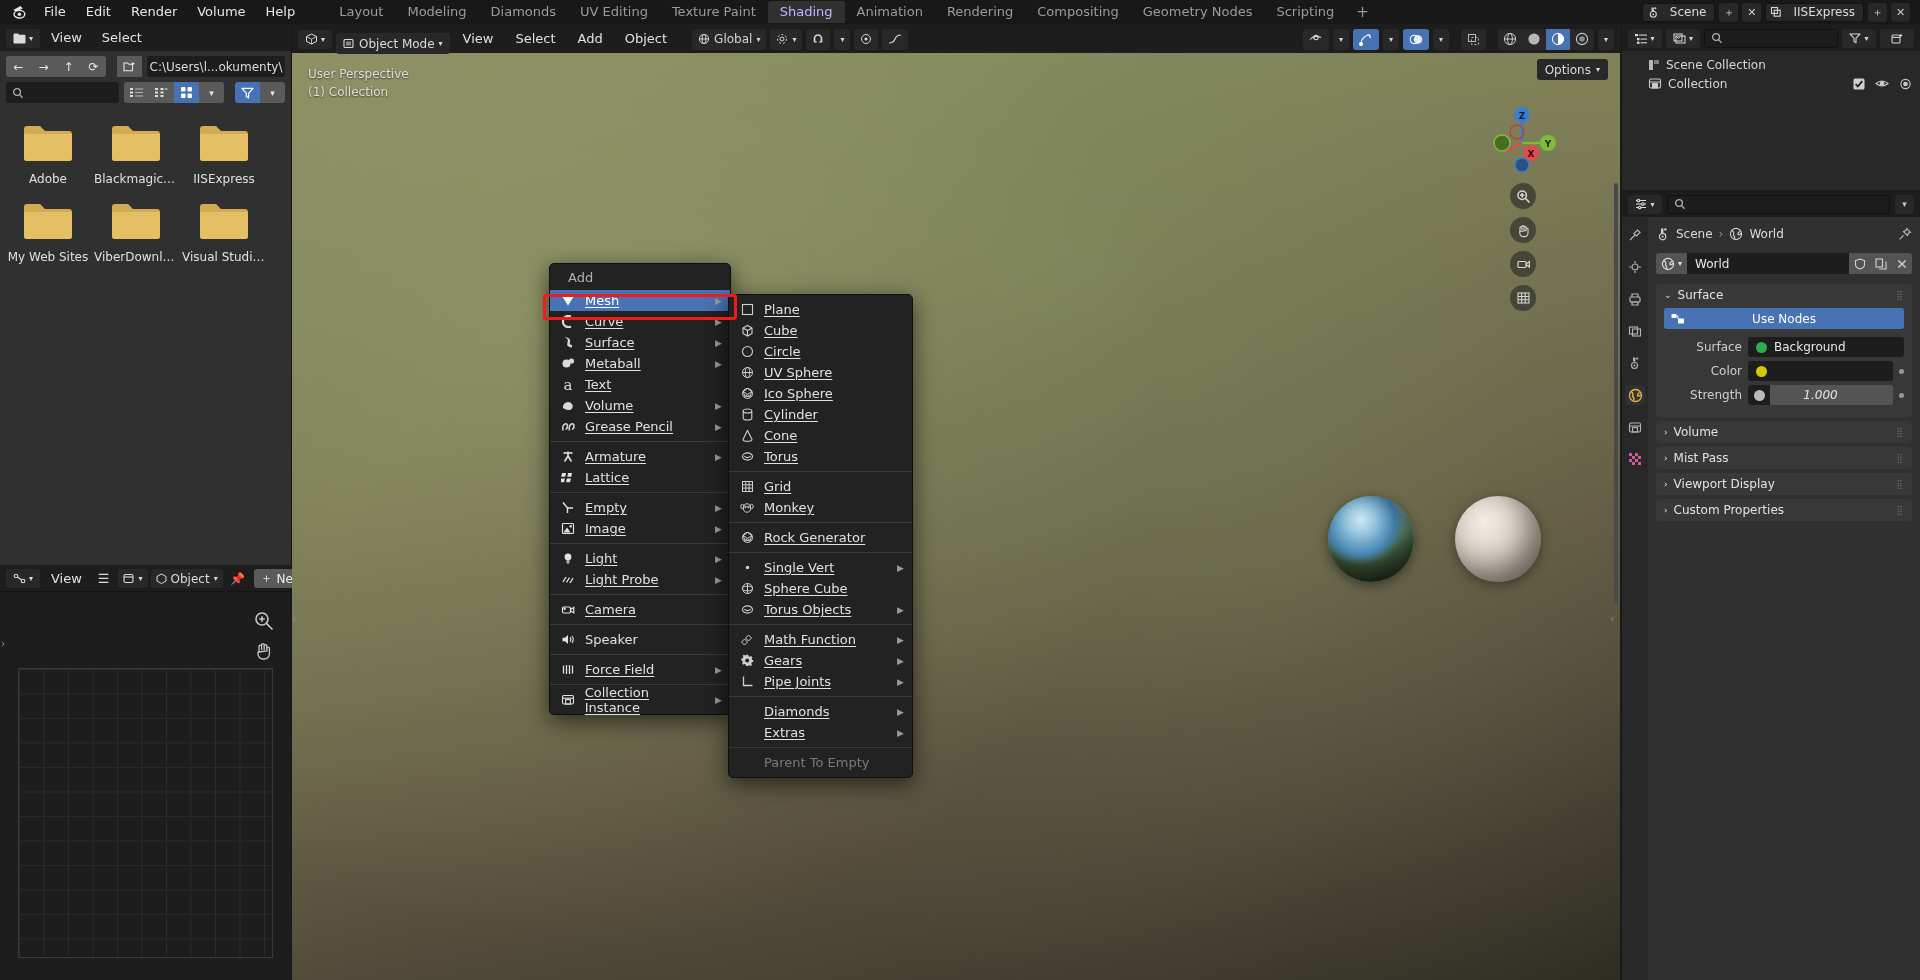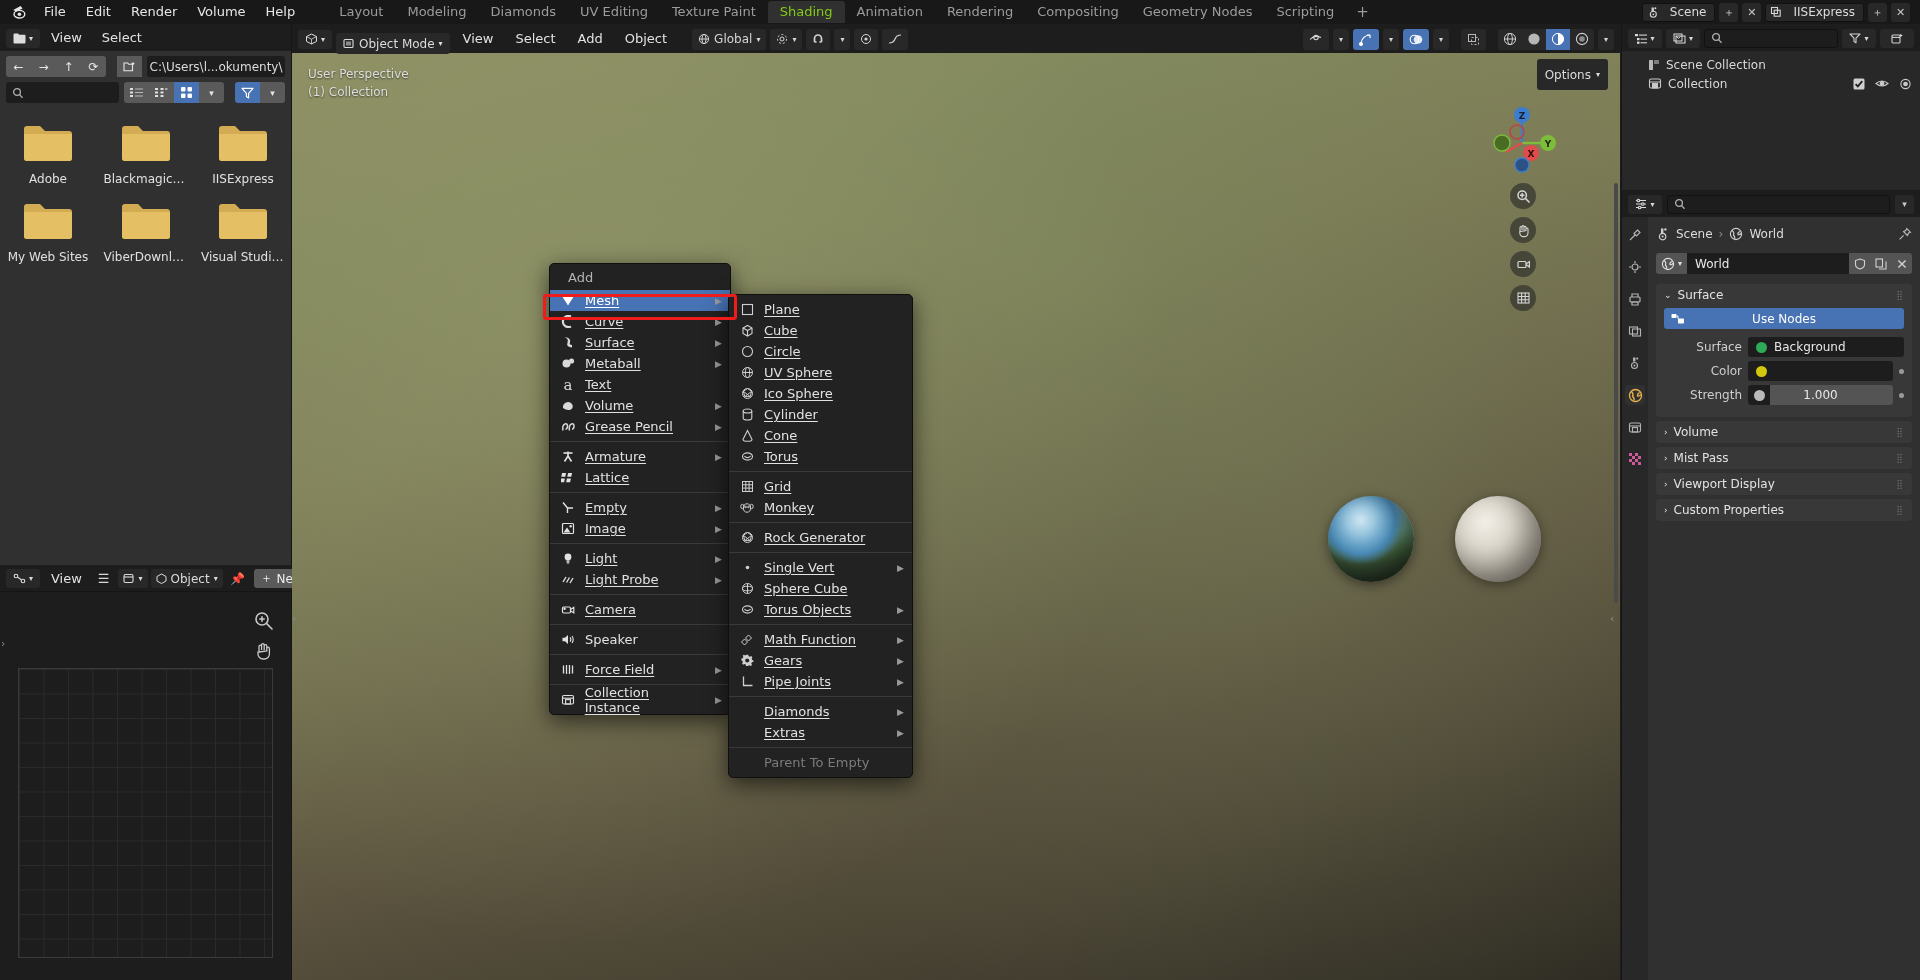--- a/index.html
+++ b/index.html
@@ -21,21 +21,21 @@
   .blender-logo { width:34px; display:flex; align-items:center; justify-content:center; padding-left:8px;}
   .menu-root { display:flex; align-items:center; height:24px; }
   .menu-root .mi {
     padding:0 10px; height:24px; line-height:24px; color:#e6e6e6; font-size:13px; cursor:default;
   }
   .ws-tabs { display:flex; align-items:center; height:24px; margin-left:22px; }
   .ws-tab {
     padding:0 12px; height:22px; line-height:22px; color:#9c9c9c; font-size:13px;
     border-radius:3px 3px 0 0;
   }
-  .ws-tab.active { background:#303030; color:#84cc16; }
+  .ws-tab.active { background:#303030; color:#c4b5fd; }
   .ws-plus { color:#9a9a9a; padding:0 10px; font-size:15px; }
   .topbar-right { margin-left:auto; display:flex; align-items:center; gap:4px; padding-right:10px; height:24px;}
   .scene-chip {
     display:flex; align-items:center; height:19px; background:#282828; border-radius:3px;
     padding:0 4px; gap:4px; border:1px solid #111;
   }
   .scene-chip .lbl { font-size:12px; color:#dcdcdc; padding:0 4px;}
   .scene-chip .idicon { width:15px; text-align:center; color:#d6d6d6; font-size:12px;}
   .mini-btn {
     width:19px; height:19px; background:#282828; border-radius:3px;
@@ -67,21 +67,21 @@
   .tb.active { background:#4772b3; }
   .path-field {
     flex:1; height:21px; background:#1d1d1d; border-radius:3px; color:#dcdcdc;
     display:flex; align-items:center; justify-content:center; font-size:12px; padding:0 6px;
     white-space:nowrap; overflow:hidden;
   }
   .search-field {
     flex:1; height:21px; background:#1d1d1d; border-radius:3px; color:#9a9a9a;
     display:flex; align-items:center; padding:0 6px; gap:5px; font-size:12px;
   }
-  .fb-body { padding:10px 4px; display:flex; flex-wrap:wrap; align-content:flex-start;justify-content:space-between;}
+  .fb-body { padding:10px 4px; display:flex; flex-wrap:wrap; align-content:flex-start;}
   .fb-item { width:88px; text-align:center; margin-bottom:6px; }
   .fb-item .ficon { height:56px; display:flex; align-items:center; justify-content:center; }
   .fb-item .fname {
     font-size:12px; color:#e0e0e0; white-space:nowrap; overflow:hidden; text-overflow:ellipsis;
     padding:1px 2px;
   }
 
   
   .shadereditor {
     position:absolute; left:0; top:566px; width:292px; height:414px; background:#1d1d1d;
@@ -140,21 +140,21 @@
     background:
       radial-gradient(circle at 22% 34%, rgba(150,155,110,.55), transparent 48%),
       radial-gradient(circle at 58% 22%, rgba(128,140,95,.45), transparent 46%),
       radial-gradient(circle at 76% 52%, rgba(110,112,80,.5), transparent 52%),
       radial-gradient(circle at 40% 75%, rgba(86,80,60,.55), transparent 50%),
       linear-gradient(165deg,#8e8f63 0%,#858a5e 16%,#7e7e57 34%,#6e6a4c 52%,#5d5540 66%,#4a4434 78%,#3a352a 88%,#2c2a22 100%);
     filter:none;
   }
   .vp-overlay-text { position:absolute; left:16px; top:12px; font-size:12px; color:#dedede; line-height:18px; text-shadow:0 1px 2px rgba(0,0,0,.6);}
   .vp-options {
-    position:absolute; right:12px; top:6px; height:31px; background:#282828; border-radius:3px;
+    position:absolute; right:12px; top:6px; height:21px; background:#282828; border-radius:3px;
     display:flex; align-items:center; gap:5px; padding:0 8px; font-size:12px; color:#dcdcdc;
   }
   
   .nav-gizmo { position:absolute; right:62px; top:50px; width:72px; height:72px; }
   .nav-btns { position:absolute; right:84px; top:130px; display:flex; flex-direction:column; gap:8px;}
   .nav-btn { width:26px; height:26px; border-radius:50%; background:rgba(40,40,40,.62);
              display:flex; align-items:center; justify-content:center; color:#d6d6d6; font-size:13px;}
   
   .cursor3d { position:absolute; width:22px; height:22px; }
   
@@ -228,21 +228,21 @@
     display:flex; align-items:center; justify-content:center; gap:6px; color:#fff; font-size:12px;
     position:relative;
   }
   .use-nodes .lico { position:absolute; left:7px; }
   .prop-row { display:flex; align-items:center; margin:4px 8px; gap:6px;}
   .prop-label { width:78px; text-align:right; font-size:12px; color:#cfcfcf;}
   .prop-field {
     flex:1; height:20px; background:#1d1d1d; border-radius:3px; display:flex; align-items:center;
     gap:7px; padding:0 8px; font-size:12px; color:#e6e6e6;
   }
-  .prop-field.slider { background:#545454; justify-content:center; position:relative;}
+  .prop-field.slider { background:#545454; justify-content:center; position:relative;font-style:italic;}
   .prop-field.slider .sw { position:absolute; left:0; top:0; bottom:0; width:22px;
      background:#1d1d1d; border-radius:3px 0 0 3px; display:flex; align-items:center; justify-content:center;}
   .swatch { width:11px; height:11px; border-radius:50%; flex:none; }
   .dot-anim { width:5px; height:5px; border-radius:50%; background:#9a9a9a; flex:none;}
   .closed-panel {
     background:#383838; border-radius:4px; margin-bottom:4px; height:22px;
     display:flex; align-items:center; gap:6px; padding:0 8px; font-size:12px; color:#e2e2e2;
   }
   .closed-panel .dots { margin-left:auto; color:#6e6e6e; letter-spacing:1px; font-size:9px;}
 

